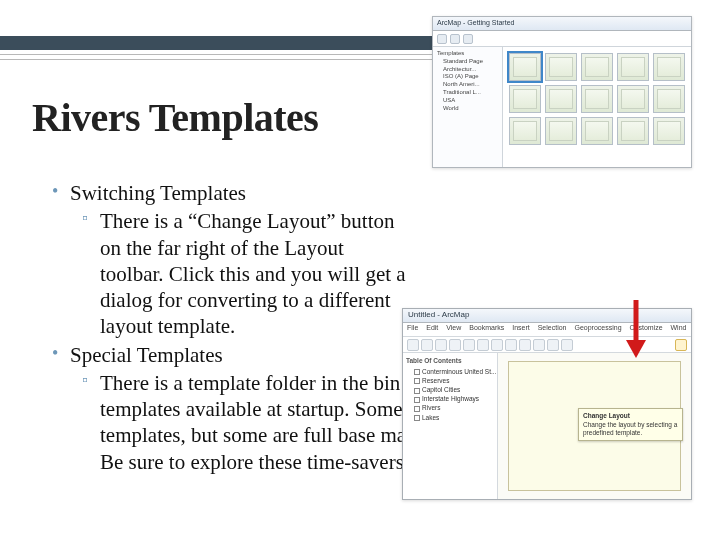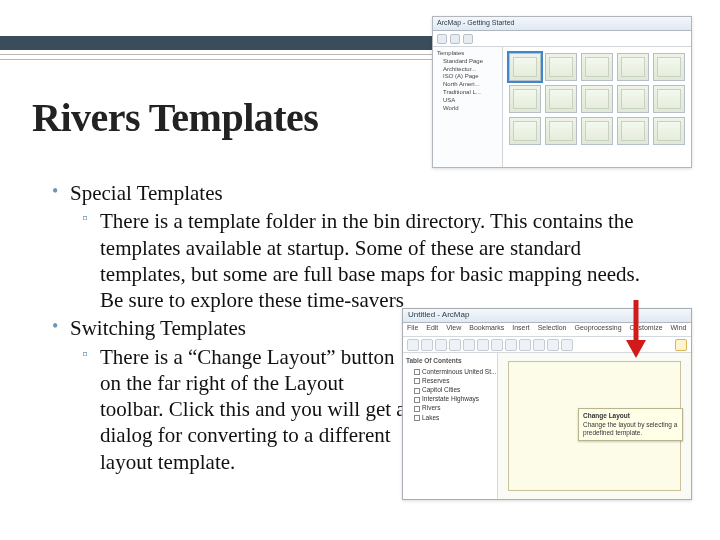--- a/index.html
+++ b/index.html
@@ -246,33 +246,33 @@
 <body>
 
 <div class="top-bar"></div>
 <div class="thin-line" style="top:54px"></div>
 <div class="thin-line" style="top:59px"></div>
 
 <h1 class="title">Rivers Templates</h1>
 
 <div class="content">
   <ul class="bullet-list">
+    <li class="bullet-item narrow">
+      <span>Switching Templates</span>
+      <ul class="sub-list">
+        <li class="sub-item">
+          <span>There is a “Change Layout” button on the far right of the Layout toolbar.  Click this and you will get a dialog for converting to a different layout template.</span>
+        </li>
+      </ul>
+    </li>
     <li class="bullet-item">
       <span>Special Templates</span>
       <ul class="sub-list">
         <li class="sub-item">
           <span>There is a template folder in the bin directory.  This contains the templates available at startup.  Some of these are standard templates, but some are full base maps for basic mapping needs.  Be sure to explore these time-savers</span>
-        </li>
-      </ul>
-    </li>
-    <li class="bullet-item narrow">
-      <span>Switching Templates</span>
-      <ul class="sub-list">
-        <li class="sub-item">
-          <span>There is a “Change Layout” button on the far right of the Layout toolbar.  Click this and you will get a dialog for converting to a different layout template.</span>
         </li>
       </ul>
     </li>
   </ul>
 </div>
 
 <div class="gallery-mock">
   <div class="gm-title">ArcMap - Getting Started</div>
   <div class="gm-toolbar">
     <div class="gm-tool"></div>

